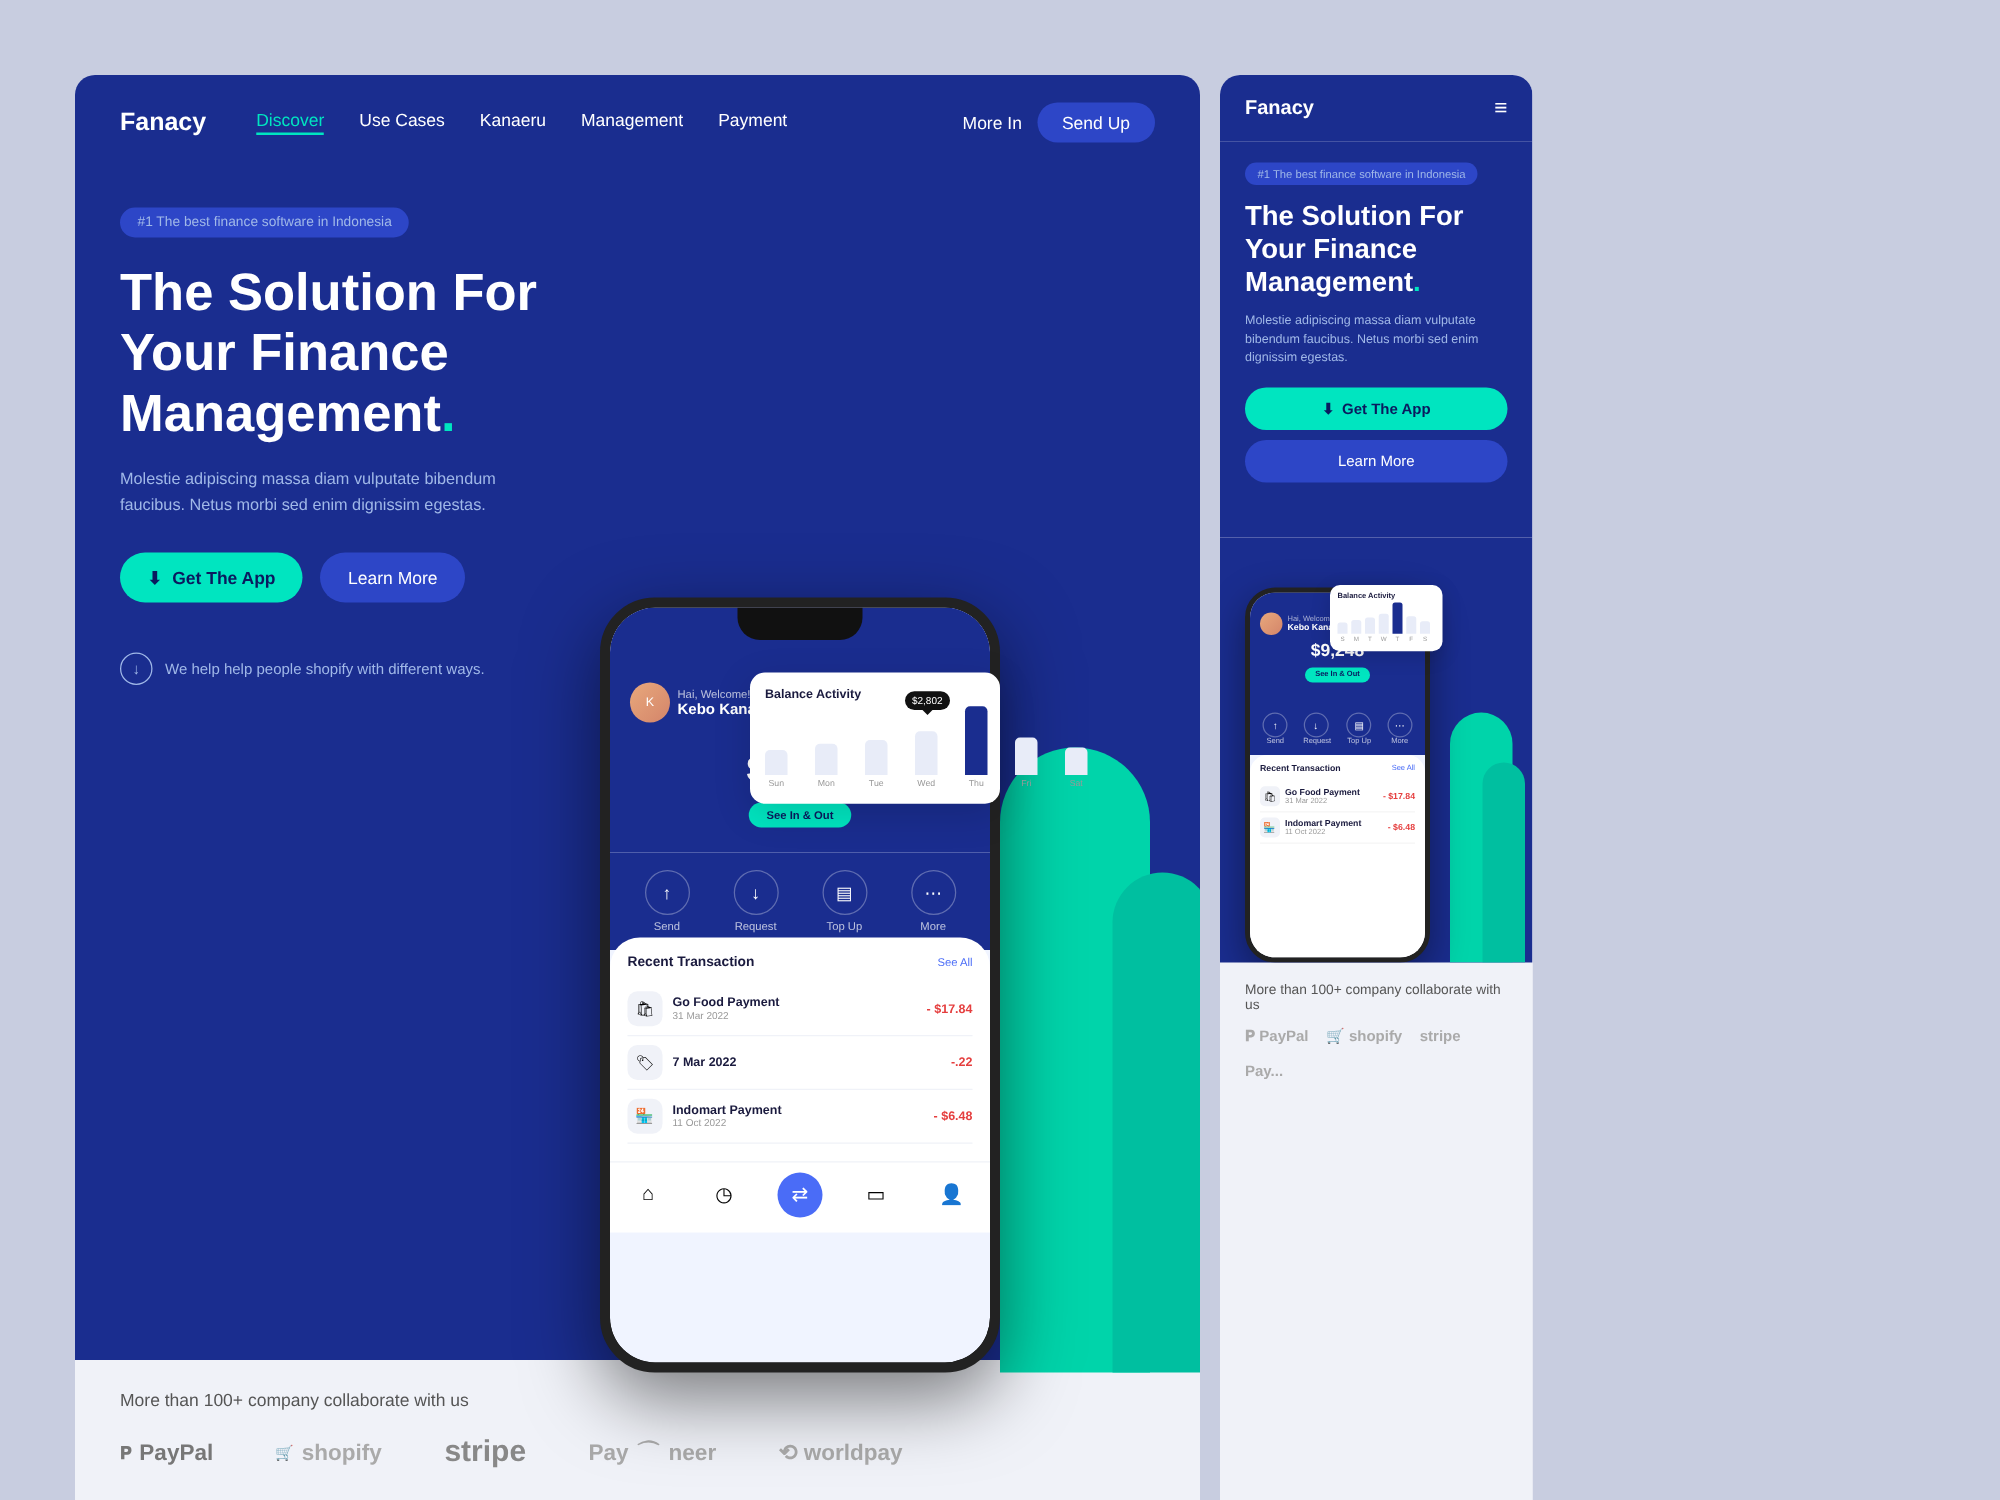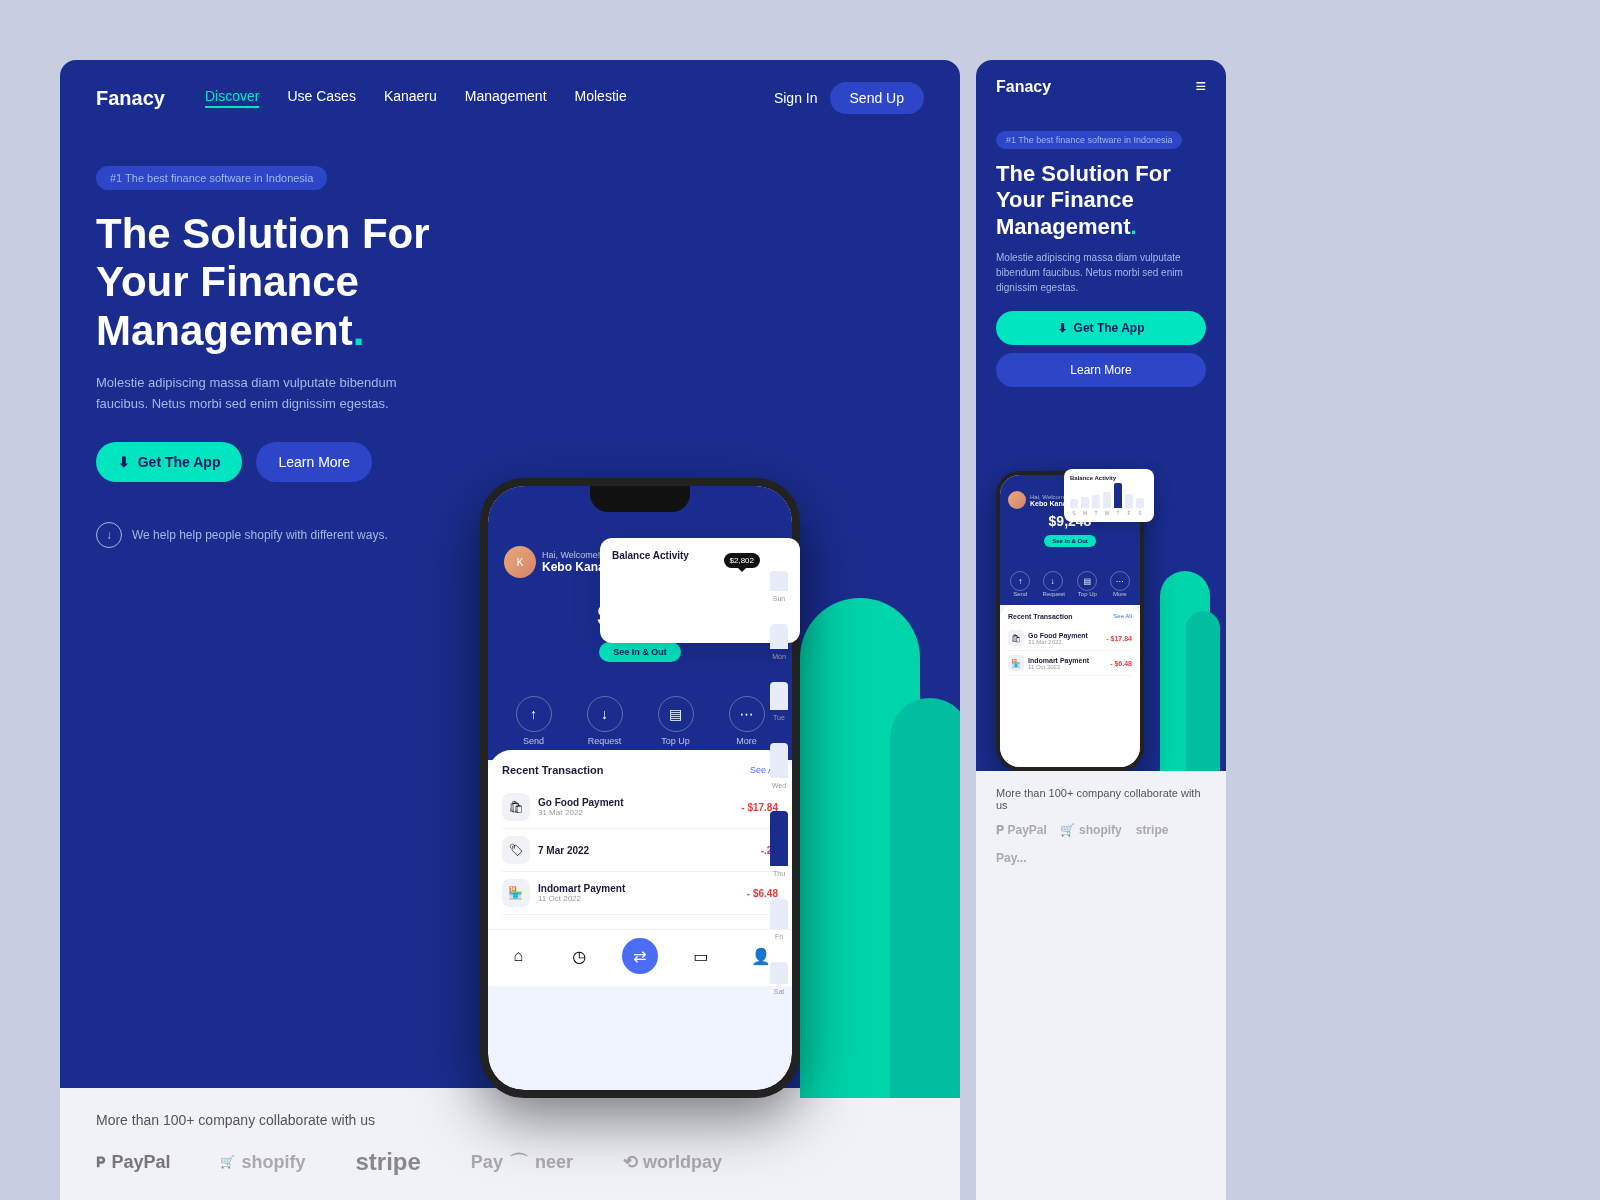--- a/index.html
+++ b/index.html
@@ -409,21 +409,20 @@
       font-weight: 700;
       color: #1a1a3e;
       margin-bottom: 10px;
     }
     .bar-chart {
       display: flex;
       align-items: flex-end;
       gap: 22px;
       height: 60px;
       position: relative;
-      flex-direction: column;
     }
     .bar-col {
       display: flex;
       flex-direction: column;
       align-items: center;
       gap: 4px;
     }
     .bar {
       width: 18px;
       border-radius: 4px 4px 0 0;
@@ -755,24 +754,24 @@
 
 <div class="panel-desktop">
 
   <nav class="nav">
     <span class="nav-logo">Fanacy</span>
     <div class="nav-links">
       <span class="nav-link active">Discover</span>
       <span class="nav-link">Use Cases</span>
       <span class="nav-link">Kanaeru</span>
       <span class="nav-link">Management</span>
-      <span class="nav-link">Molestie</span>
+      <span class="nav-link">Payment</span>
     </div>
     <div class="nav-actions">
-      <button class="btn-signin">Sign In</button>
+      <button class="btn-signin">More In</button>
       <button class="btn-signup">Send Up</button>
     </div>
   </nav>
 
   <div class="hero">
     <div class="hero-left">
       <span class="badge">#1 The best finance software in Indonesia</span>
       <h1 class="hero-title">
         <span>The Solution For</span><br>
         <span>Your Finance</span><br>

